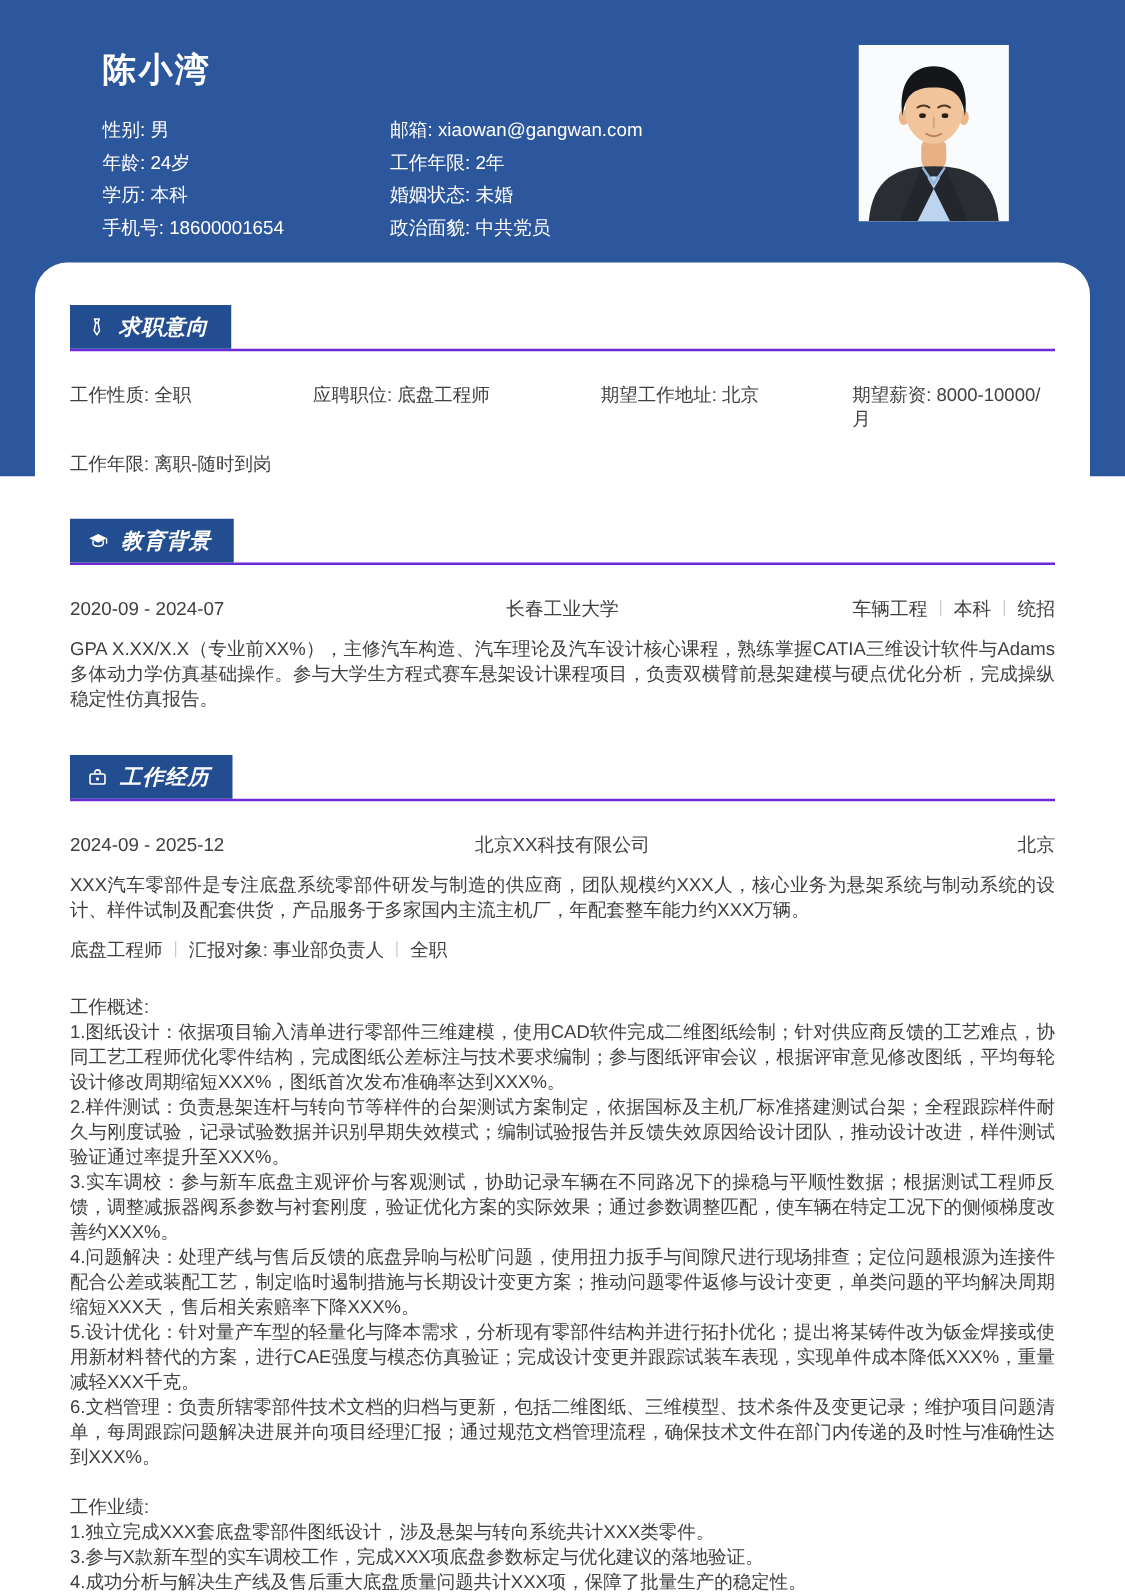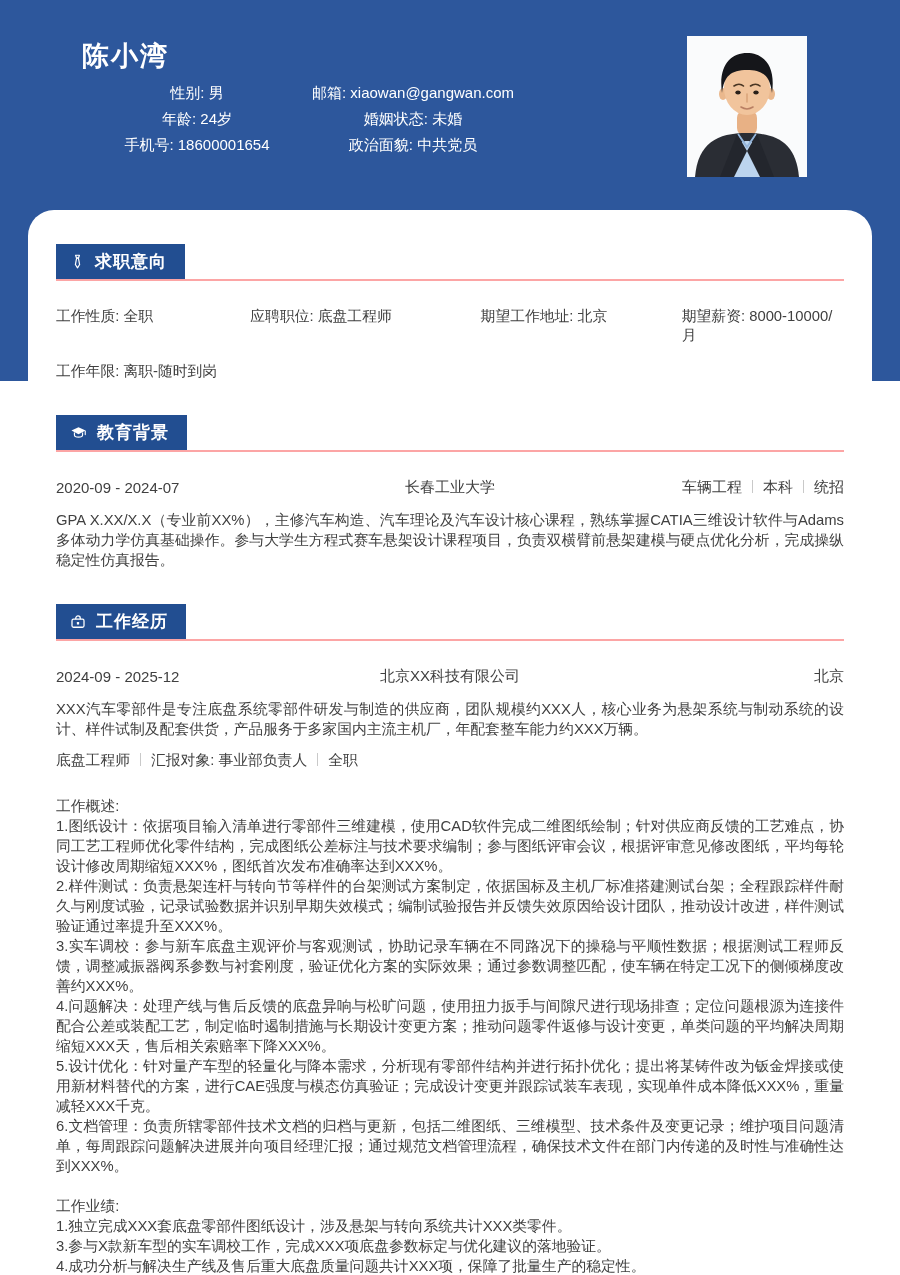--- a/index.html
+++ b/index.html
@@ -15,40 +15,40 @@
   
   .hero-bg {
     position: absolute; left: 0; top: 0; width: 900px; height: 381px;
     background: #2d579c;
   }
   .hero { position: absolute; left: 0; top: 0; width: 900px; height: 204px; padding-left: 29px; }
   .candidate-name {
     position: absolute; left: 82px; top: 38px; margin: 0;
     color: #ffffff; font-size: 27px; font-weight: bold; letter-spacing: 2px;
   }
-  .hero-cols { position: absolute; left: 82px; top: 80px; display: flex; text-align: center; }
+  .hero-cols { position: absolute; left: 82px; top: 92px; display: flex; }
   .hero-col { display: flex; flex-direction: column; }
   .hero-col.first { width: 230px; }
   .hero-kv { color: #ffffff; font-size: 15px; line-height: 26px; white-space: nowrap; }
   .kv .lbl::after { content: ": "; white-space: pre; }
 
   .photo-frame {
     position: absolute; left: 687px; top: 36px; width: 120px; height: 141px;
     background: #fafbfc; overflow: hidden;
   }
   .photo-frame svg { display: block; }
 
   
   .card {
     position: absolute; left: 28px; top: 210px; width: 844px; height: 1065px;
     background: #ffffff; border-radius: 26px 26px 0 0;
     padding: 0 28px; overflow: hidden;
   }
 
-  .sec-head { border-bottom: 2px solid #fca5a5; margin-top: 34px; }
+  .sec-head { border-bottom: 2px solid #6d28d9; margin-top: 34px; font-style: italic; }
   .sec-head.first { margin-top: 34px; }
   .badge {
     display: inline-flex; align-items: center; gap: 9px;
     background: #224e91; color: #ffffff;
     font-size: 17px; font-weight: bold; letter-spacing: 1px;
     padding: 6px 18px 6px 13px; vertical-align: bottom;
   }
   .badge svg { display: block; }
 
   
@@ -91,26 +91,32 @@
 
     <div class="hero-cols">
       <div class="hero-col first">
         <div class="hero-kv kv">
           <span class="lbl">性别</span><span class="val">男</span>
         </div>
         <div class="hero-kv kv">
           <span class="lbl">年龄</span><span class="val">24岁</span>
         </div>
         <div class="hero-kv kv">
+          <span class="lbl">学历</span><span class="val">本科</span>
+        </div>
+        <div class="hero-kv kv">
           <span class="lbl">手机号</span><span class="val">18600001654</span>
         </div>
       </div>
       <div class="hero-col">
         <div class="hero-kv kv">
           <span class="lbl">邮箱</span><span class="val">xiaowan@gangwan.com</span>
+        </div>
+        <div class="hero-kv kv">
+          <span class="lbl">工作年限</span><span class="val">2年</span>
         </div>
         <div class="hero-kv kv">
           <span class="lbl">婚姻状态</span><span class="val">未婚</span>
         </div>
         <div class="hero-kv kv">
           <span class="lbl">政治面貌</span><span class="val">中共党员</span>
         </div>
       </div>
     </div>
 

